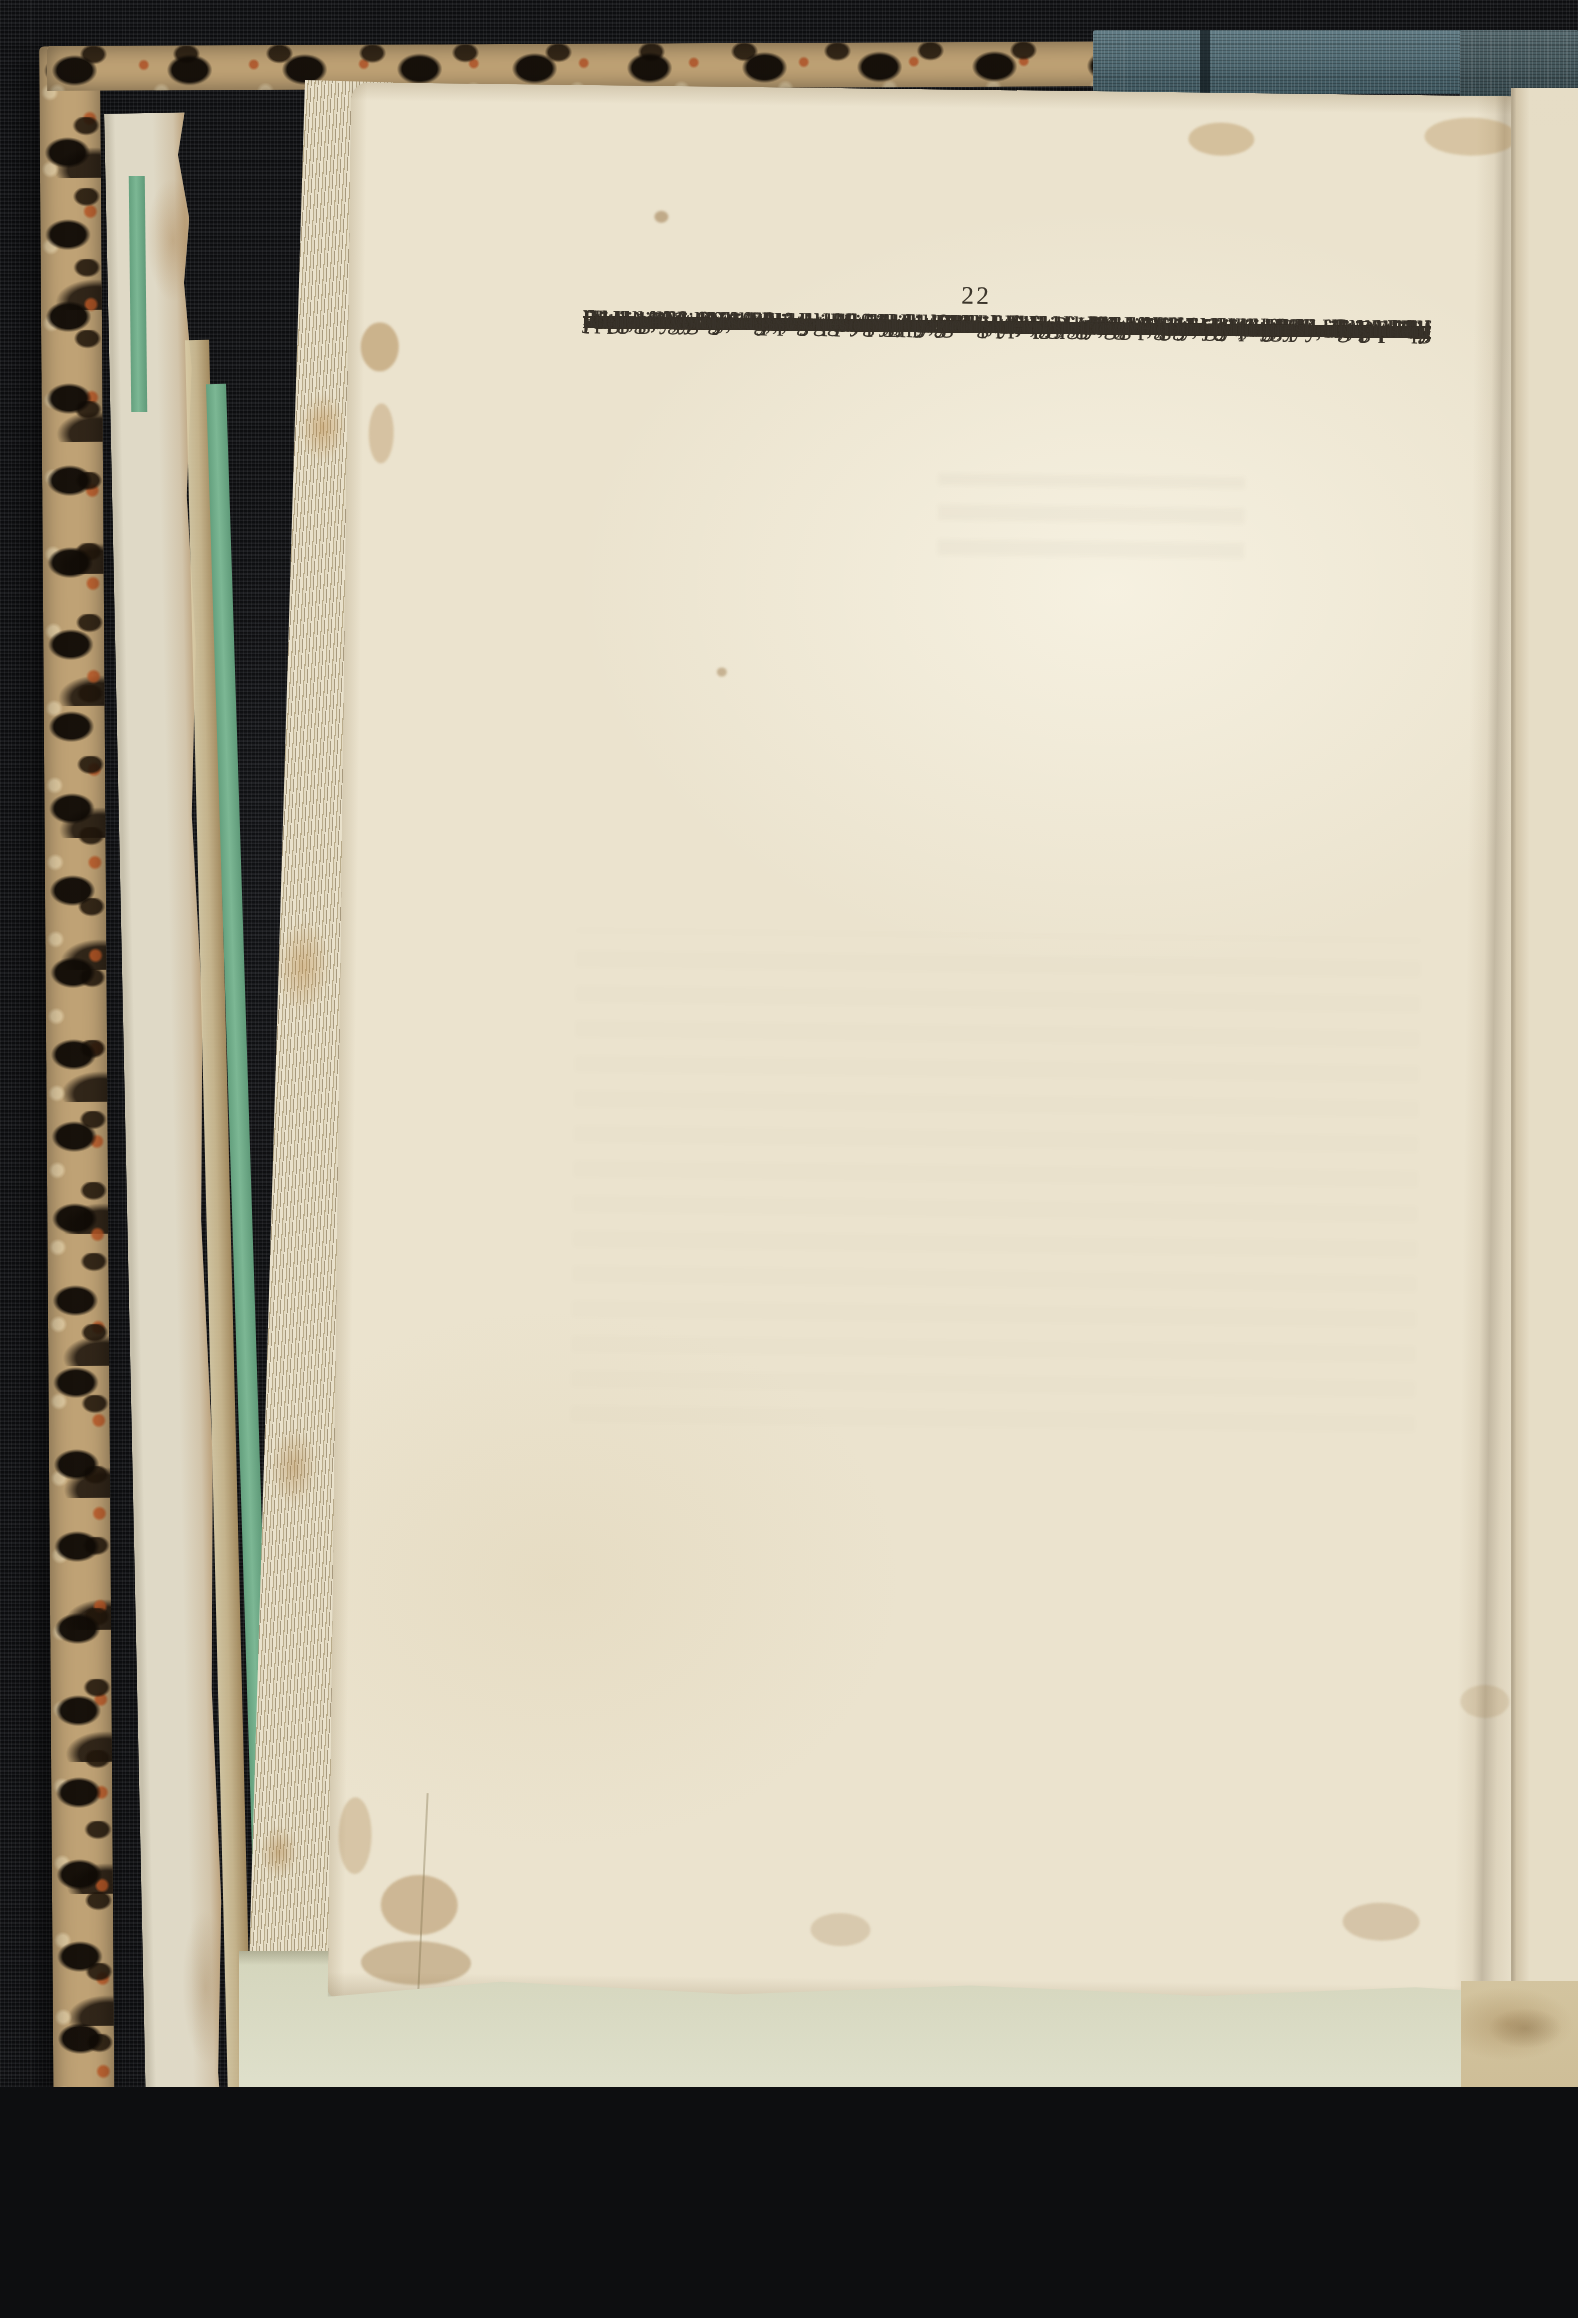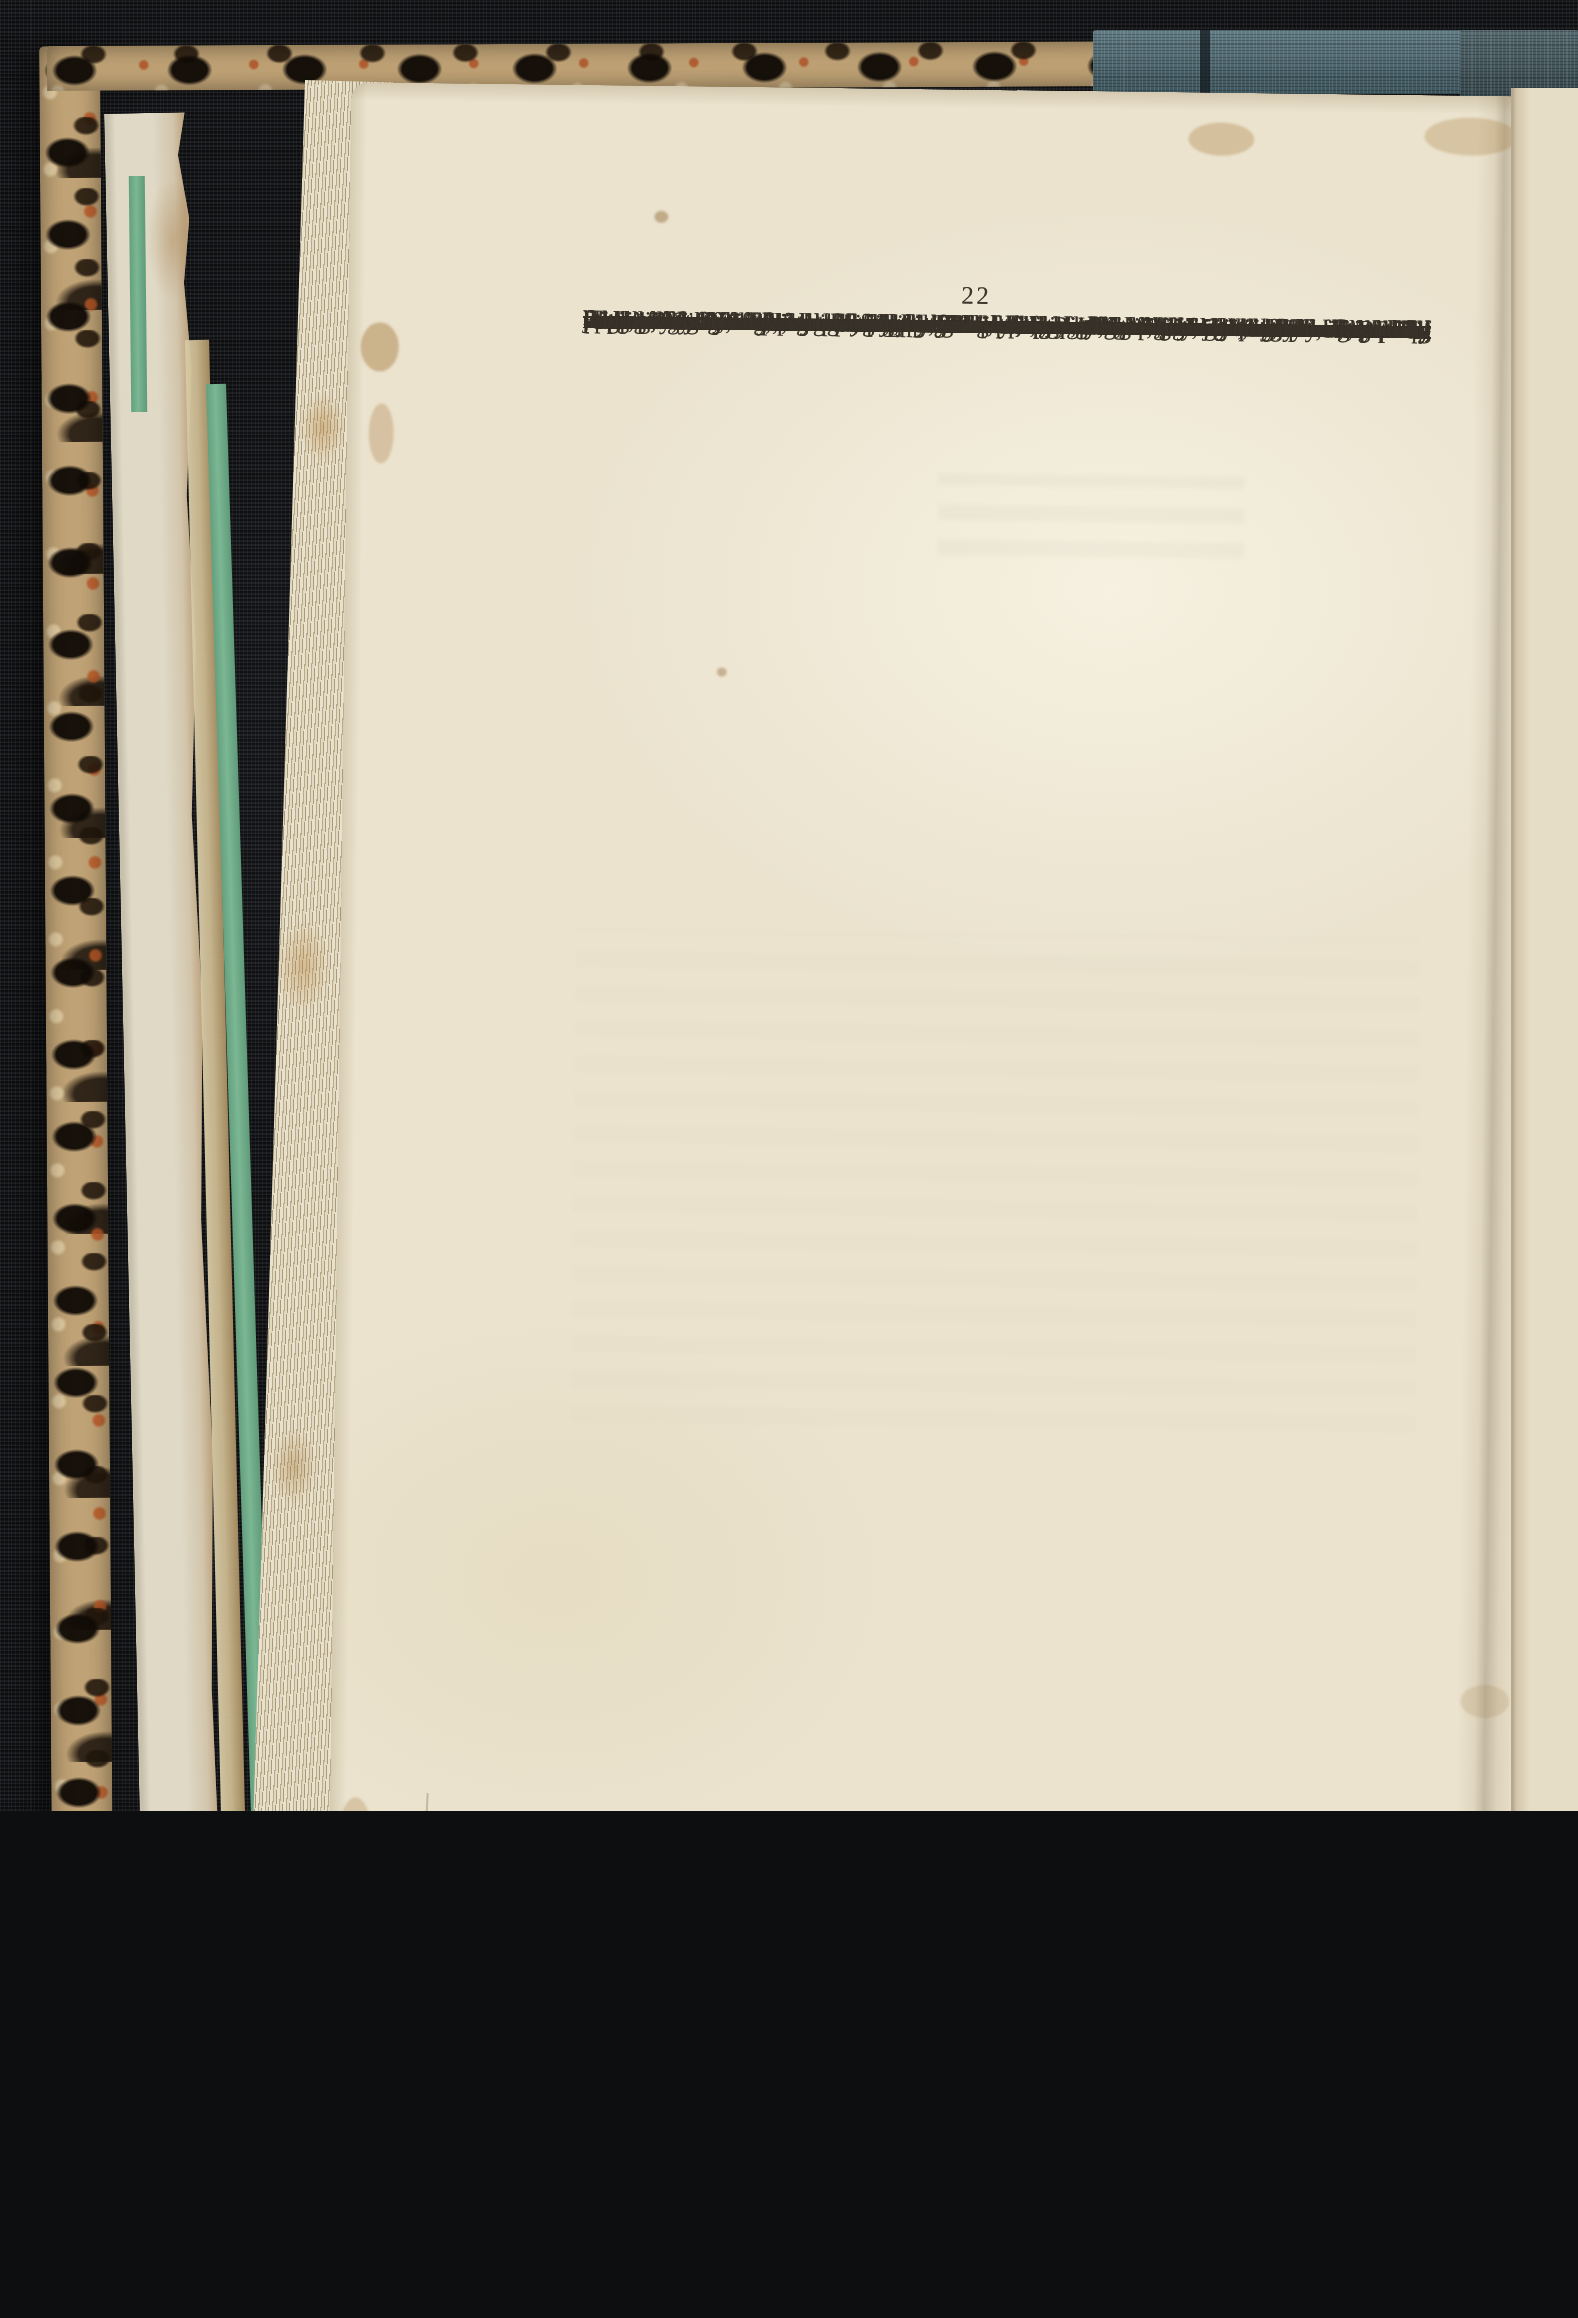--- a/index.html
+++ b/index.html
@@ -1,16 +1,16 @@
 <!DOCTYPE html>
 <html style="font-size:8.8px"><head>
 <meta charset="utf-8">
 <style>
   html,body{margin:0;padding:0;background:#0d0e10;}
-  #stage{position:relative;width:1578px;height:1811px;overflow:hidden;
+  #stage{position:relative;width:1578px;height:2087px;overflow:hidden;
          font-family:"Liberation Serif","DejaVu Serif",serif;}
   #stage *{position:absolute;box-sizing:border-box;}
 
   
   .bg{left:0;top:0;width:100%;height:100%;background-color:#131417;
     background-image:
       repeating-linear-gradient(90deg, rgba(255,255,255,.05) 0 1.1px, transparent 1.1px 3.8px),
       repeating-linear-gradient(0deg, rgba(255,255,255,.04) 0 1.1px, rgba(0,0,0,.30) 2.2px 3.8px),
       radial-gradient(877px 712px at 40% 42%, rgba(125,130,145,.10), transparent 70%),
       radial-gradient(1315px 986px at 85% 95%, rgba(0,0,0,.5), transparent 75%);}

